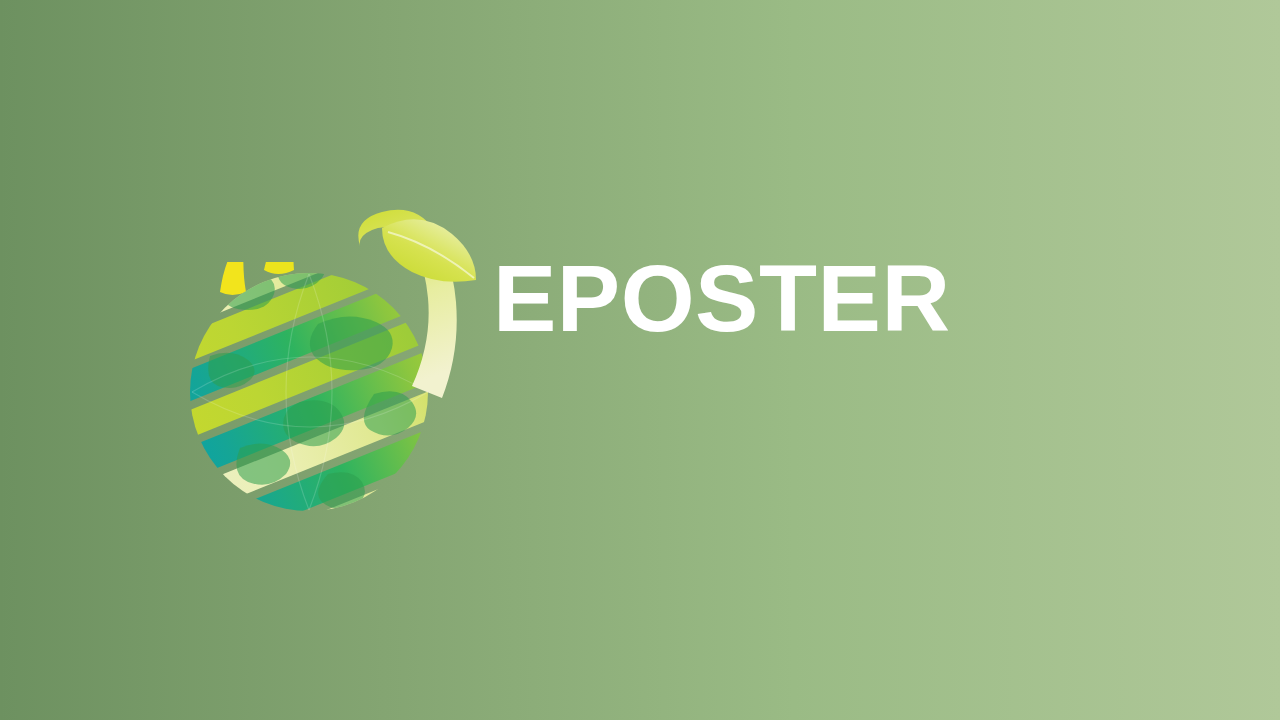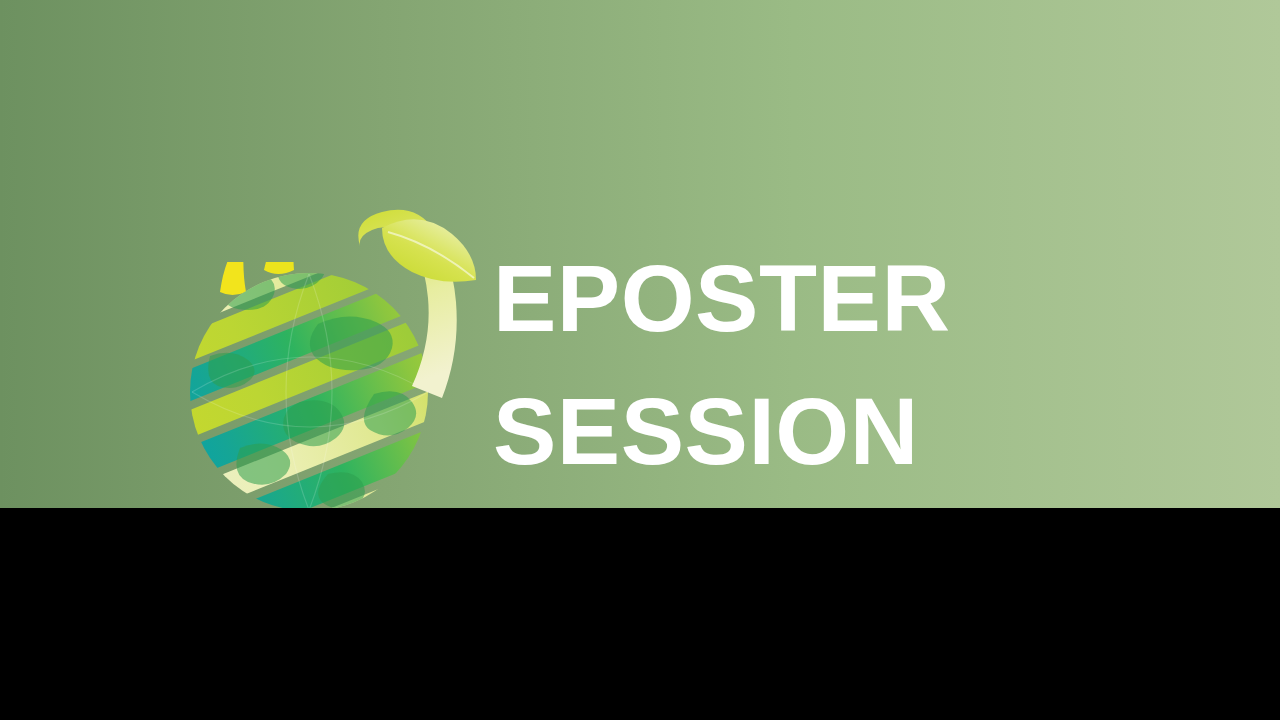--- a/index.html
+++ b/index.html
@@ -4,21 +4,21 @@
 <title>EPoster Session</title>
 <style>
   html, body {
     margin: 0;
     padding: 0;
     background: #000;
   }
   #slide {
     position: relative;
     width: 1280px;
-    height: 508px;
+    height: 720px;
     overflow: hidden;
     background: linear-gradient(90deg, #6d9160 0%, #84a572 30%, #9abb85 62%, #b0c899 100%);
     font-family: "Liberation Sans", sans-serif;
   }
 
   
   #logo-wrap {
     position: absolute;
     left: 168px;
     top: 196px;
@@ -168,16 +168,15 @@
                  q24 20 24 46
                  q-36 6 -64 -8
                  q-30 -16 -30 -44 Z" fill="url(#gLeaf)"></path>
         <path d="M220 36 q44 12 86 46" stroke="#ffffff" stroke-opacity="0.55" stroke-width="2" fill="none"></path>
       </g>
     </svg>
   </div>
 
   <div id="title-block">
     <span class="title-line">EPOSTER</span>
-    <span class="title-line">SESSION</span>
   </div>
 
 </div>
 
 </body></html>

